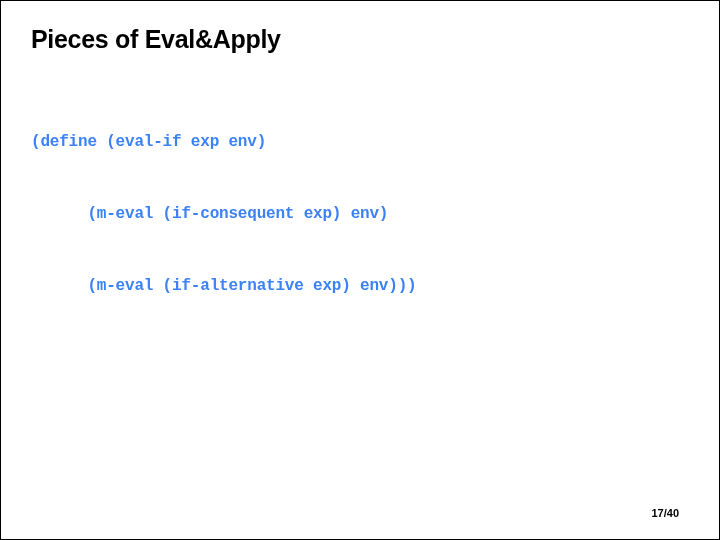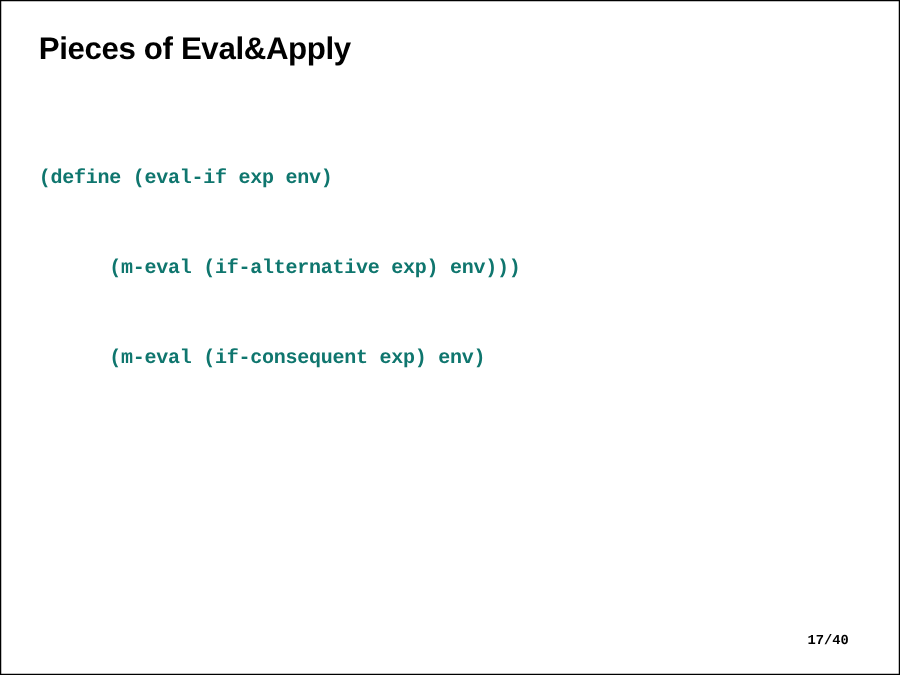--- a/index.html
+++ b/index.html
@@ -24,42 +24,42 @@
       font-size: 25px;
       font-weight: bold;
       color: #000;
       margin-bottom: 28px;
       letter-spacing: -0.3px;
     }
     .code-block {
       font-family: "Courier New", Courier, monospace;
       font-size: 16px;
       font-weight: bold;
-      color: #0f766e;
+      color: #3b82f6;
       line-height: 1.5;
       white-space: pre;
       letter-spacing: -0.2px;
     }
     .code-line {
       display: block;
     }
     .page-number {
       position: absolute;
       bottom: 20px;
       right: 40px;
       font-size: 11px;
       font-weight: bold;
       color: #000;
-      font-family: Liberation Mono, monospace;
+      font-family: Liberation Sans, sans-serif;
     }
   </style>
 </head>
 <body>
 
 <div class="slide">
   <h1 class="title">Pieces of Eval&amp;Apply</h1>
   <div class="code-block">
     <span class="code-line">(define (eval-if exp env)</span>
+    <span class="code-line">      (m-eval (if-consequent exp) env)</span>
     <span class="code-line">      (m-eval (if-alternative exp) env)))</span>
-    <span class="code-line">      (m-eval (if-consequent exp) env)</span>
   </div>
   <div class="page-number">17/40</div>
 </div>
 
 </body></html>

